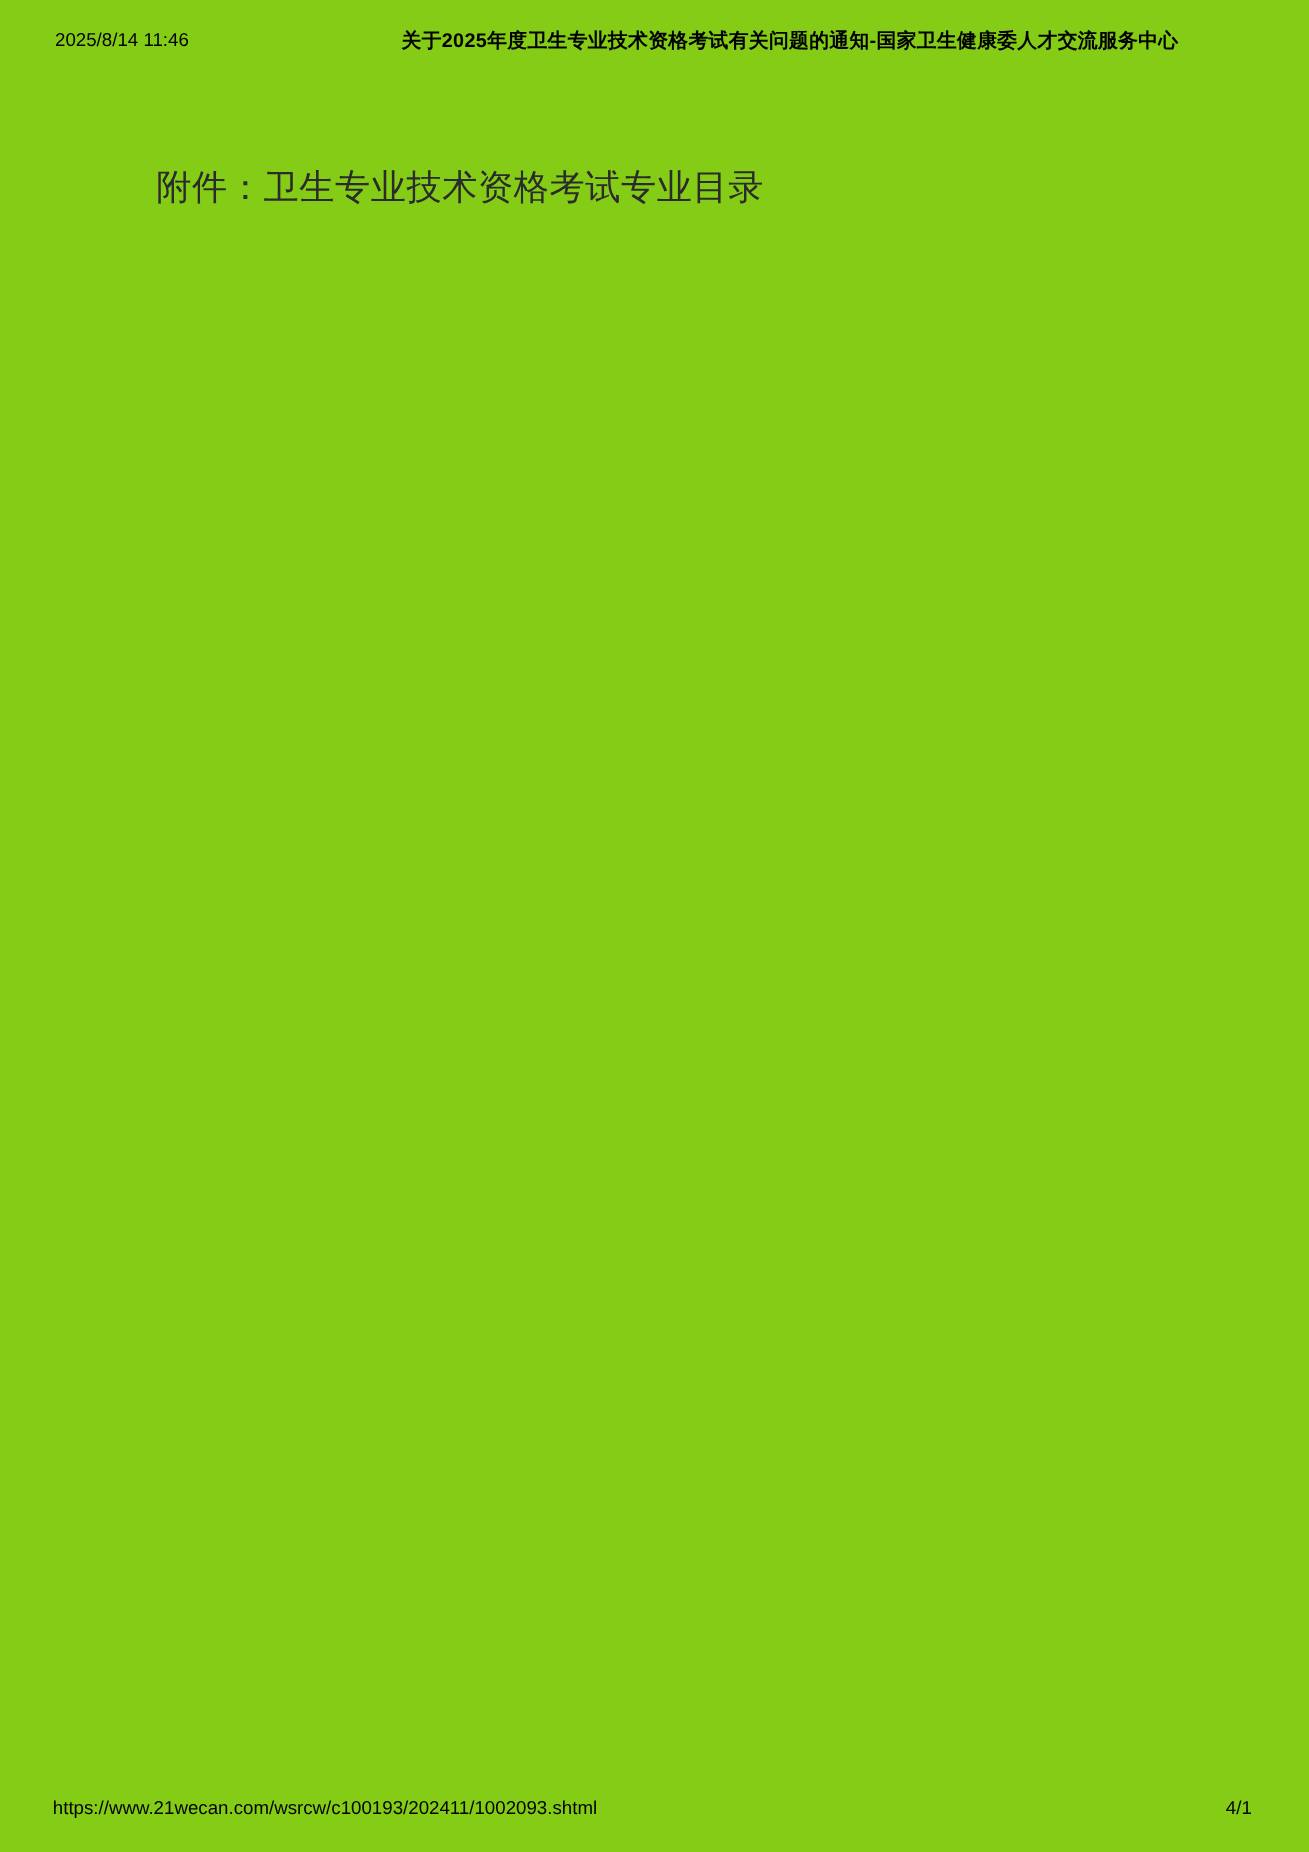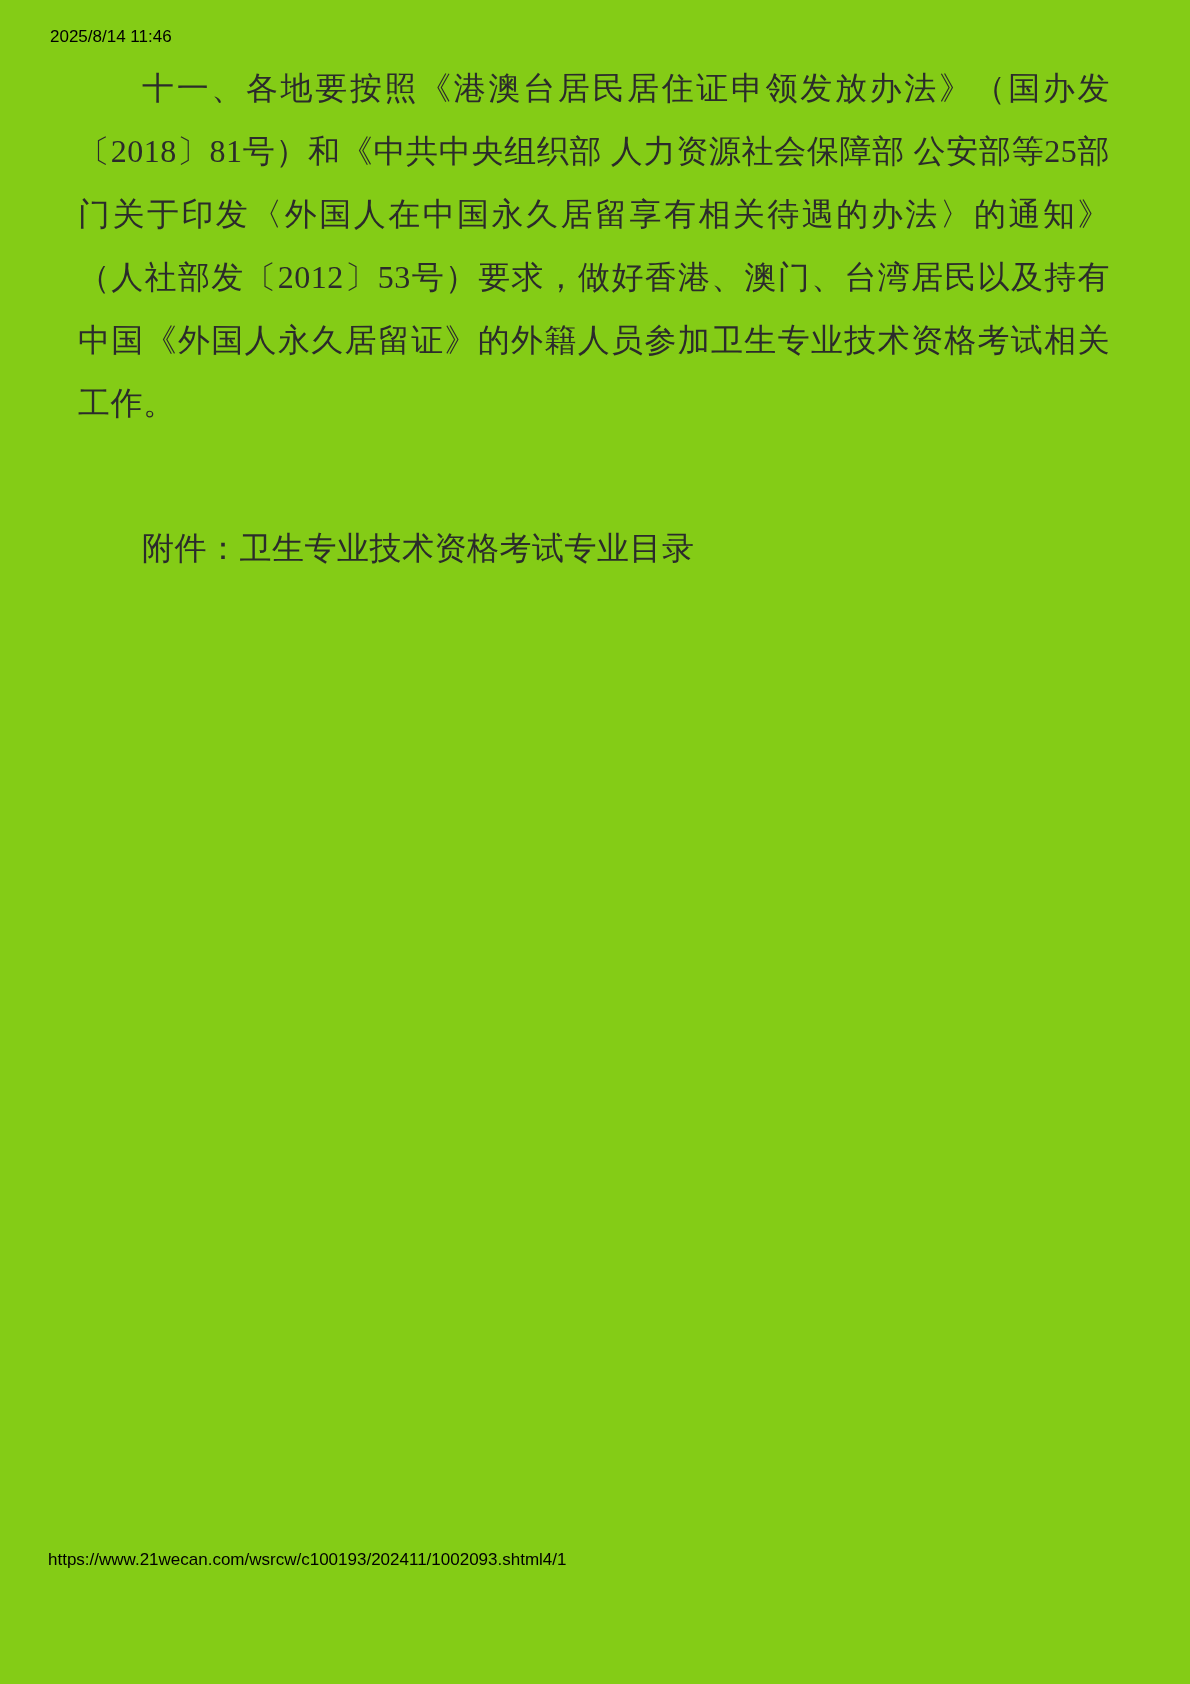--- a/index.html
+++ b/index.html
@@ -54,44 +54,44 @@
   .content p {
     margin: 0;
     text-indent: 2em;
   }
   .content p.attachment {
     margin-top: 82px;
     text-align: left;
   }
   .print-footer {
     position: absolute;
-    top: 1548px;
+    top: 1632px;
     left: 48px;
     right: 52px;
     display: flex;
-    justify-content: flex-start;
+    justify-content: space-between;
     align-items: center;
     font-family: "Liberation Sans", sans-serif;
     font-size: 17px;
     line-height: 24px;
     color: #000000;
     white-space: nowrap;
   }
 </style>
 </head>
 <body>
 
 <div class="page">
 
   <div class="print-header">
     <span class="date">2025/8/14 11:46</span>
+    <span class="title">关于2025年度卫生专业技术资格考试有关问题的通知-国家卫生健康委人才交流服务中心</span>
   </div>
 
   <div class="content">
-    <p>十一、各地要按照《港澳台居民居住证申领发放办法》（国办发〔2018〕81号）和《中共中央组织部 人力资源社会保障部 公安部等25部门关于印发〈外国人在中国永久居留享有相关待遇的办法〉的通知》（人社部发〔2012〕53号）要求，做好香港、澳门、台湾居民以及持有中国《外国人永久居留证》的外籍人员参加卫生专业技术资格考试相关工作。</p>
     <p class="attachment">附件：卫生专业技术资格考试专业目录</p>
   </div>
 
   <div class="print-footer">
     <span>https://www.21wecan.com/wsrcw/c100193/202411/1002093.shtml</span>
     <span>4/1</span>
   </div>
 
 </div>
 

